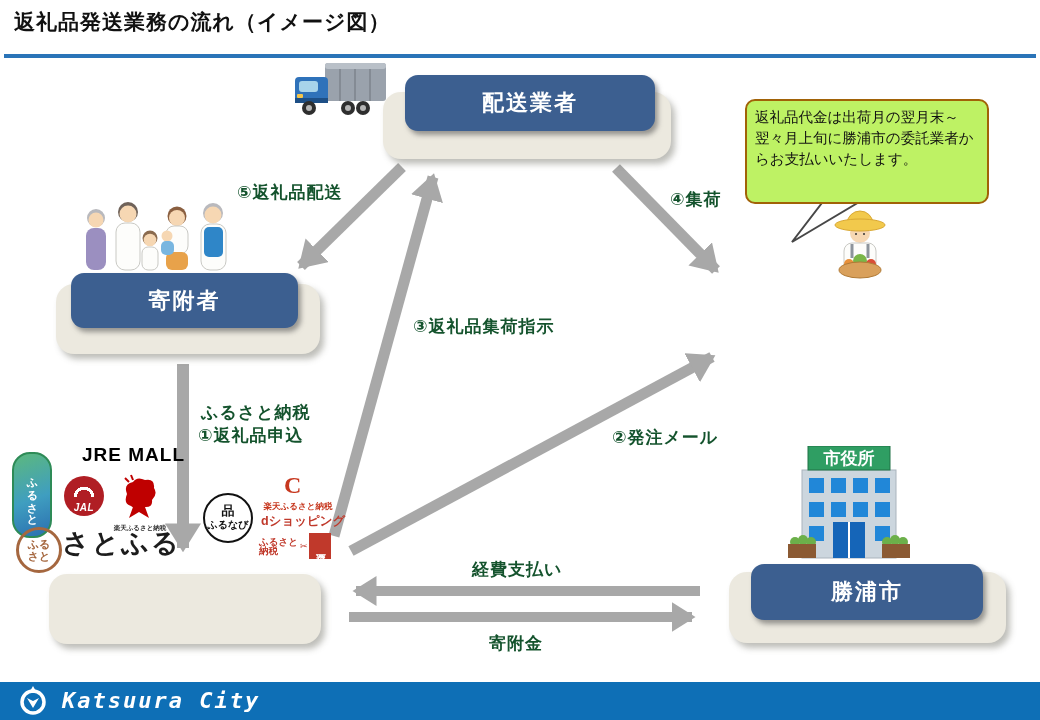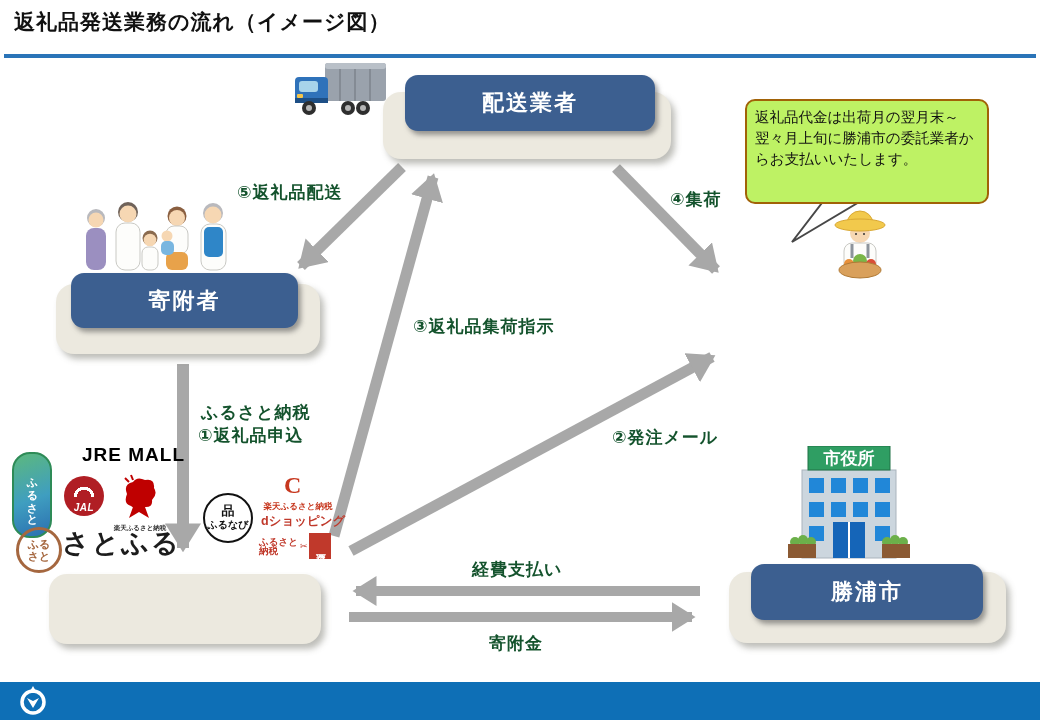--- a/index.html
+++ b/index.html
@@ -241,15 +241,16 @@
         <span>百選</span>
       </div>
   </div>
 
   <div class="footer">
     <svg class="emblem" width="30" height="30" viewBox="0 0 30 30">
       <circle cx="15" cy="16" r="11" fill="none" stroke="#ffffff" stroke-width="3.5"></circle>
       <polygon points="15,0 19,7 11,7" fill="#ffffff"></polygon>
       <polygon points="9,12 15,22 21,12 15,15" fill="#ffffff"></polygon>
     </svg>
+    <div class="name">Katsuura City</div>
   </div>
 
 </div>
 
 </body></html>

